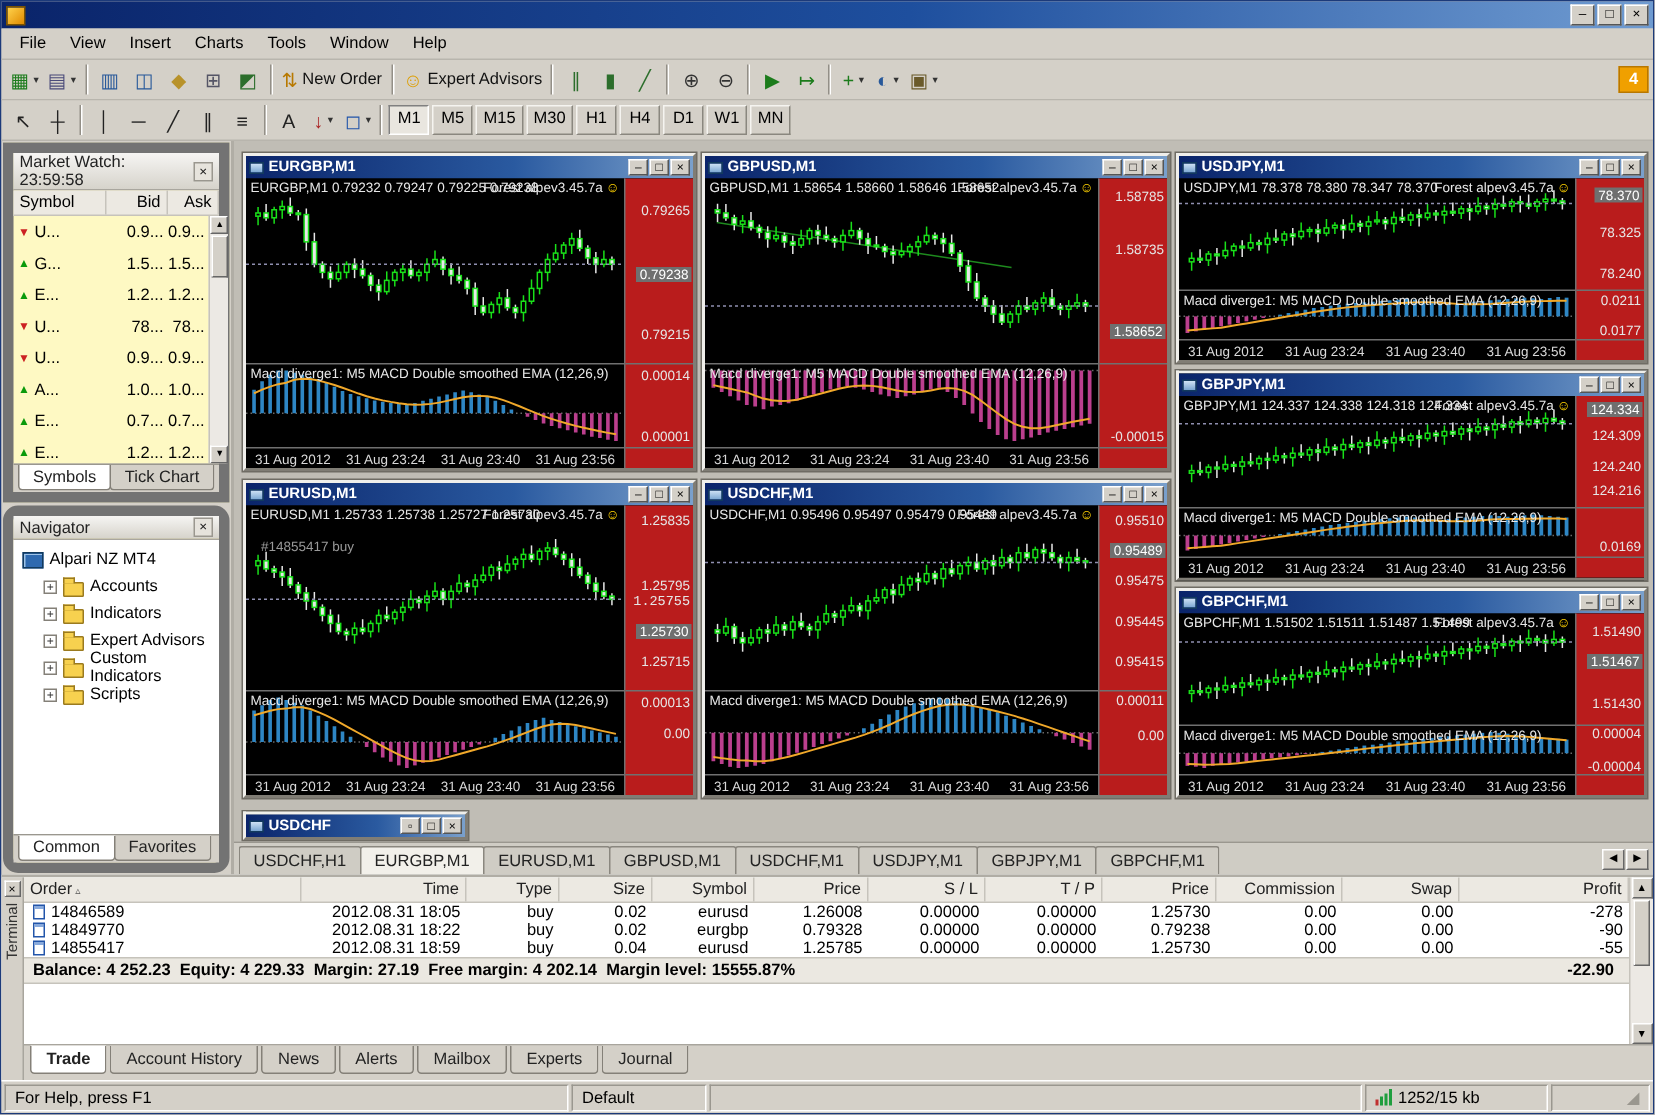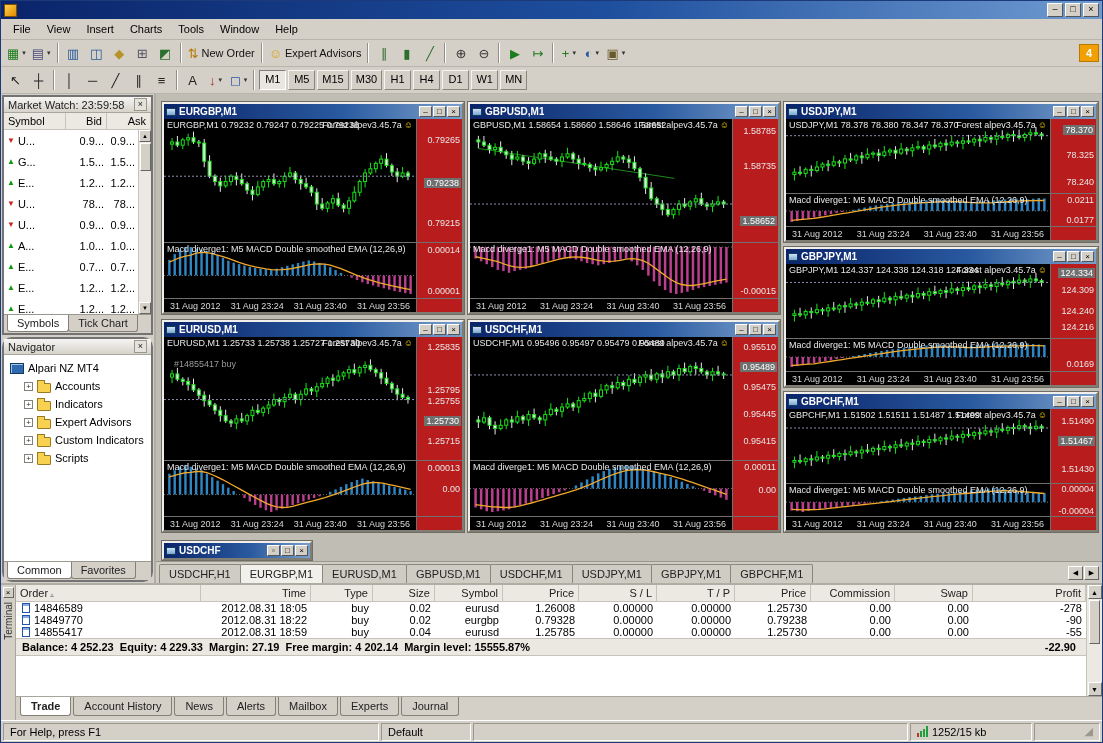--- a/index.html
+++ b/index.html
@@ -21,21 +21,21 @@
 .tb-label{font-size:11px;color:#111;}
 .tb-dd{font-size:7px;color:#333;}
 .tb-sep{width:2px;height:20px;border-left:1px solid #938f87;border-right:1px solid #fff;margin:0 3px;}
 .mql{margin-left:auto;background:#f0a000;border:1px solid #b87700;color:#fff;font-weight:bold;height:18px;min-width:20px;}
 .mql .tb-glyph{font-size:11px;}
 .tf-btn{height:20px;min-width:27px;margin:0 1px;padding:2px 4px;text-align:center;border:1px solid;border-color:#f5f4f0 #8a877f #8a877f #f5f4f0;background:#d4d0c8;}
 .tf-btn.active{border-color:#808080 #fff #fff #808080;background:#e9e6df;}
 
 .main{flex:1;display:flex;min-height:0;}
 .left{width:155px;display:flex;flex-direction:column;border-right:2px solid #b0ada5;background:#d4d0c8;}
-.panel{display:flex;flex-direction:column;background:#ffffff;border:2px solid #737373;margin:1px;}
+.panel{display:flex;flex-direction:column;background:#fef9c3;border:7px solid #737373;margin:1px;}
 .panel-mw{height:240px;}
 .panel-nav{flex:1;min-height:0;border-radius:10px;}
 .panel-title{flex:0 0 16px;background:linear-gradient(#f6f5f3,#d6d3cb);border-bottom:1px solid #a9a69e;display:flex;align-items:center;padding:0 4px;color:#222;}
 .pclose{margin-left:auto;width:13px;height:13px;font-size:9px;line-height:11px;text-align:center;border:1px solid #9a978f;background:#e6e3dc;}
 .mw-header{flex:0 0 16px;display:flex;background:#ece9e2;border-bottom:1px solid #c6c3bb;}
 .mw-hc{padding:2px 4px;border-right:1px solid #c6c3bb;}
 .mw-hc.sym{width:62px;}
 .mw-hc.bid{width:41px;text-align:right;}
 .mw-hc.ask{flex:1;text-align:right;}
 .mw-body{flex:1;display:flex;min-height:0;}
@@ -1489,21 +1489,21 @@
                 <div class="time-axis">
                   <span>31 Aug 2012</span>
                   <span>31 Aug 23:24</span>
                   <span>31 Aug 23:40</span>
                   <span>31 Aug 23:56</span>
                 </div>
               </div>
               <div class="cw-scale">
                 <div class="scale-label" style="top: 5px;">1.25835</div>
                 <div class="scale-label" style="top: 48px;">1.25795</div>
-                <div class="scale-label" style="top: 59px;">1.25755</div>
+                <div class="scale-label" style="top: 59px; font-family: Liberation Mono, monospace;">1.25755</div>
                 <div class="scale-label cur" style="top: 79px;">1.25730</div>
                 <div class="scale-label" style="top: 99px;">1.25715</div>
                 <div class="scale-label" style="top: 126px;">0.00013</div>
                 <div class="scale-label" style="top: 147px;">0.00</div>
                 <div class="scale-sep" style="top: 123px;"></div>
                 <div class="scale-sep" style="top: 179px;"></div>
               </div>
             </div>
           </div>
           <div class="chart-window" style="left: 312px; top: 226px; width: 312px; height: 212px;">

